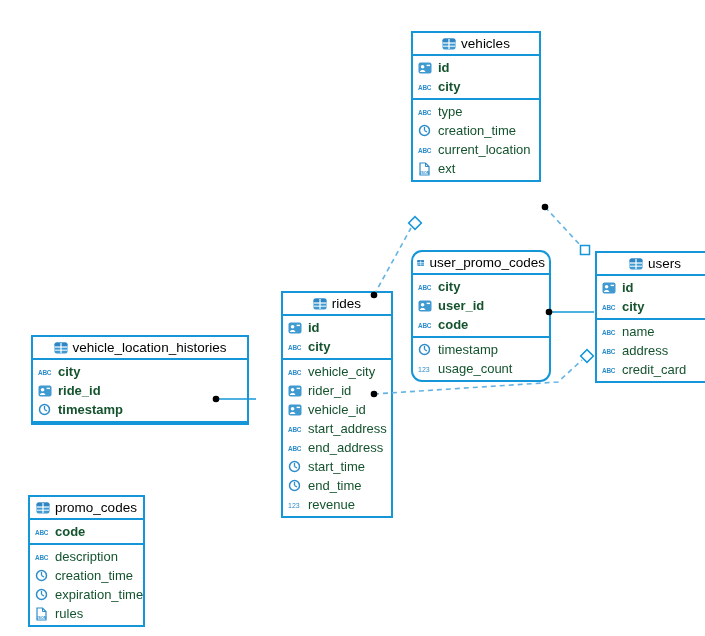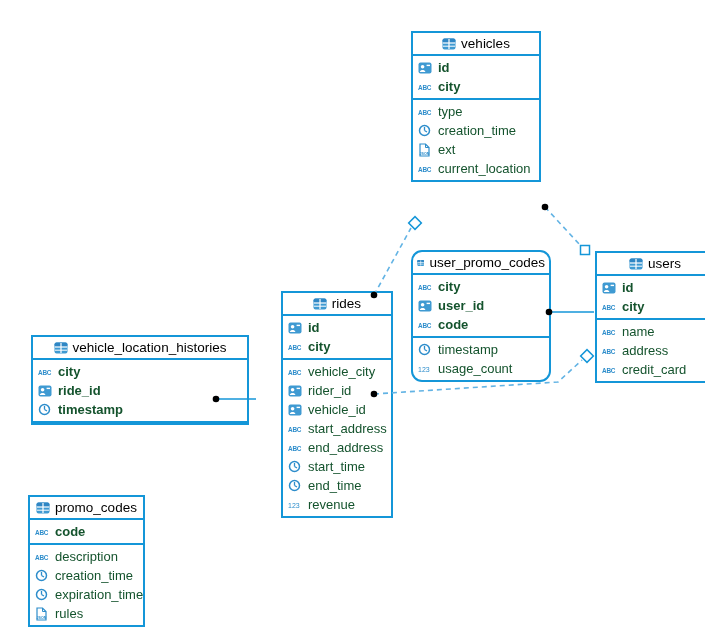--- a/index.html
+++ b/index.html
@@ -94,36 +94,36 @@
               <svg data-interactable="false" width="13" height="13" viewBox="0 0 13 13">
       <circle cx="6.5" cy="6.5" r="5" fill="none" stroke="#2d8dcb" stroke-width="1.5"></circle>
       <line x1="6.5" y1="6.5" x2="6.5" y2="3" stroke="#2d8dcb" stroke-width="1.3"></line>
       <line x1="6.5" y1="6.5" x2="9" y2="8" stroke="#2d8dcb" stroke-width="1.3"></line>
               </svg>
             </span>
             <span data-interactable="false">creation_time</span>
           </div>
           <div class="row" data-interactable="true">
             <span class="icon-box" data-interactable="false">
+              <svg data-interactable="false" width="17" height="12" viewBox="0 0 17 12">
+      <text x="0" y="9" font-family="Liberation Sans, sans-serif" font-size="6.4" font-weight="bold" fill="#2d8dcb" letter-spacing="-0.2">ABC</text>
+              </svg>
+            </span>
+            <span data-interactable="false">current_location</span>
+          </div>
+          <div class="row" data-interactable="true">
+            <span class="icon-box" data-interactable="false">
               <svg data-interactable="false" width="13" height="14" viewBox="0 0 13 14">
       <path d="M2,1 H7.5 L11,4.5 V13 H2 Z" fill="#fff" stroke="#2d8dcb" stroke-width="1.2"></path>
       <path d="M7.5,1 V4.5 H11" fill="none" stroke="#2d8dcb" stroke-width="1"></path>
       <text x="1.6" y="11.6" font-family="Liberation Sans, sans-serif" font-size="3.6" font-weight="bold" fill="#2d8dcb">JSON</text>
               </svg>
             </span>
             <span data-interactable="false">ext</span>
           </div>
-          <div class="row" data-interactable="true">
-            <span class="icon-box" data-interactable="false">
-              <svg data-interactable="false" width="17" height="12" viewBox="0 0 17 12">
-      <text x="0" y="9" font-family="Liberation Sans, sans-serif" font-size="6.4" font-weight="bold" fill="#2d8dcb" letter-spacing="-0.2">ABC</text>
-              </svg>
-            </span>
-            <span data-interactable="false">current_location</span>
-          </div>
         </div>
       </div>
       <div class="tbl" data-interactable="true" style="left: 411px; top: 250px; width: 140px; border-radius: 11px;">
         <div class="tbl-header" data-interactable="true">
           <svg data-interactable="false" width="14" height="12" viewBox="0 0 14 12">
       <rect x="0.5" y="0.5" width="13" height="11" rx="2" fill="#3f9ad2"></rect>
       <rect x="0.5" y="0.5" width="13" height="4.5" rx="2" fill="#2f86c4"></rect>
       <line x1="1" y1="5" x2="13" y2="5" stroke="#fff" stroke-width="1.2"></line>
       <line x1="7" y1="1" x2="7" y2="11" stroke="#fff" stroke-width="1.2"></line>
       <line x1="1" y1="8.2" x2="13" y2="8.2" stroke="#fff" stroke-width="1"></line>

